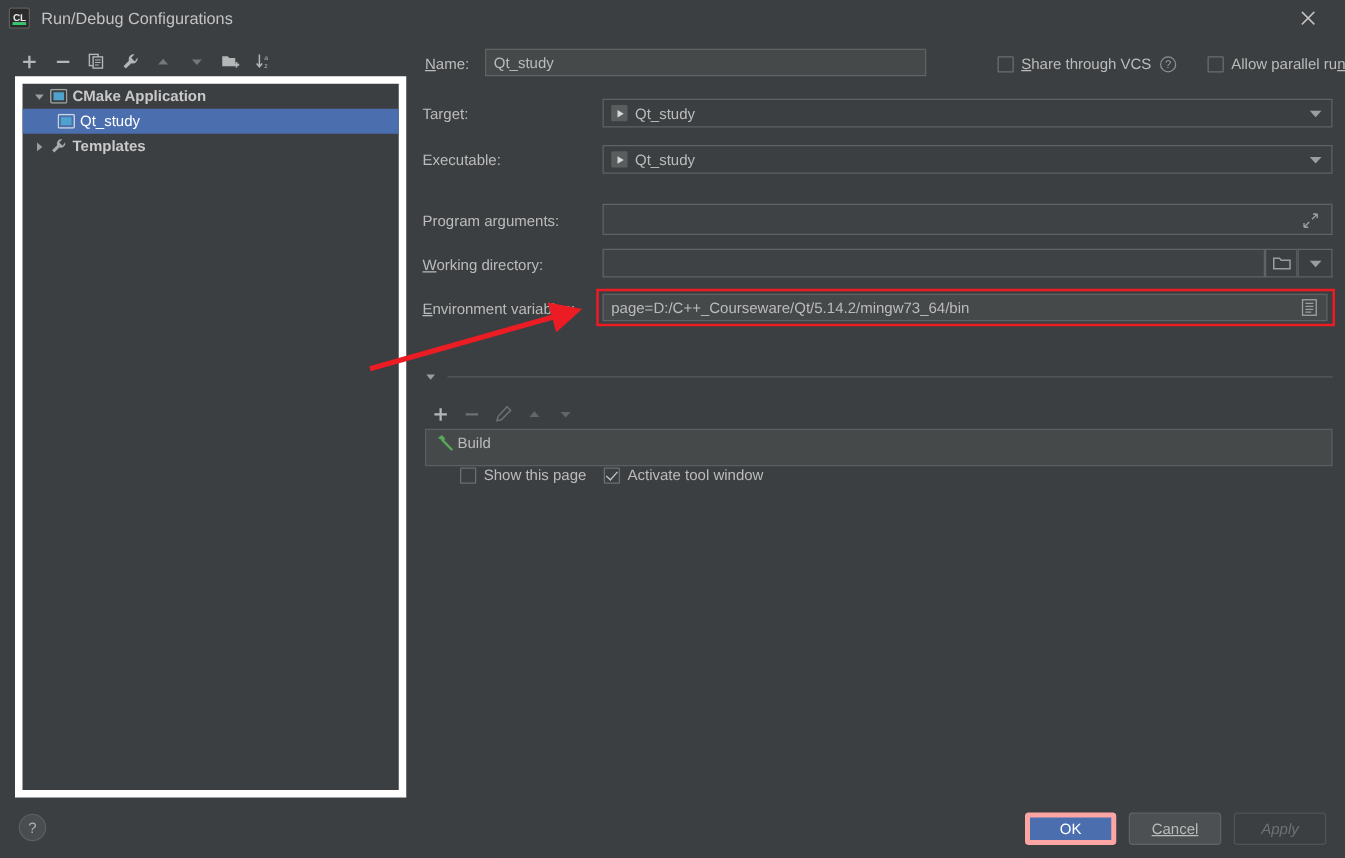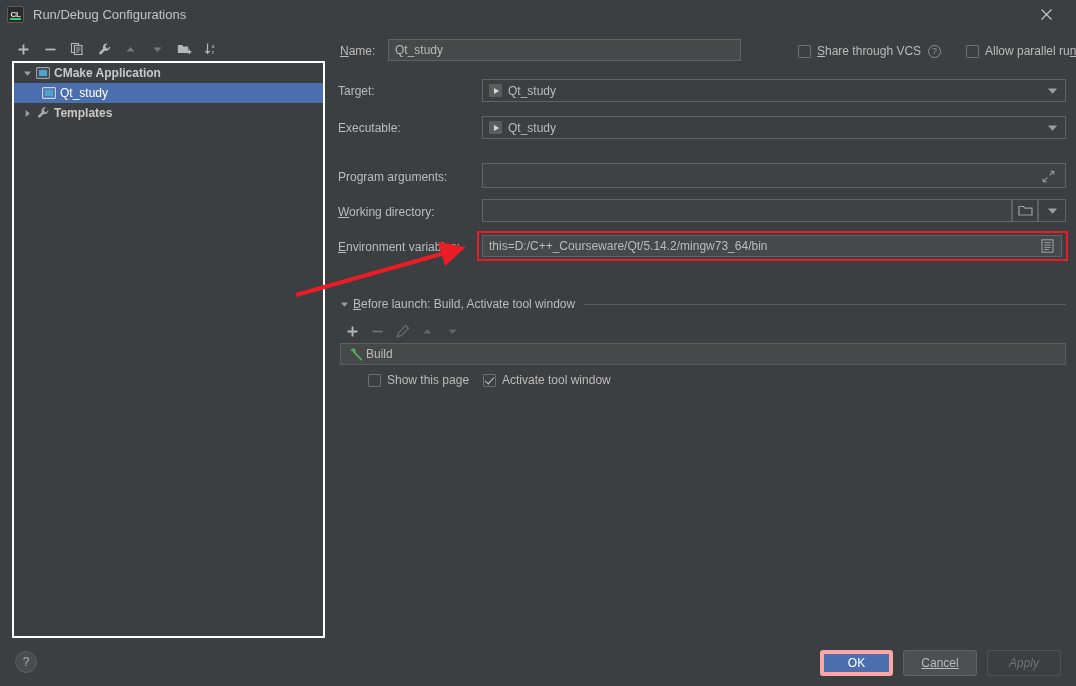--- a/index.html
+++ b/index.html
@@ -61,21 +61,21 @@
   .tb-btn {
     width: 27px; height: 24px;
     display: flex; align-items: center; justify-content: center;
     cursor: default;
   }
   .tb-btn svg { display: block; }
 
   #tree-panel {
     position: absolute; left: 12px; top: 61px;
     width: 313px; height: 577px;
-    border: 2px solid #ffffff;
+    border: 6px solid #ffffff;
     background: #3c3f41;
     overflow: hidden;
   }
   .tree-row {
     height: 20px;
     display: flex; align-items: center;
     padding-left: 6px;
     white-space: nowrap;
     cursor: default;
   }
@@ -180,21 +180,21 @@
   #bl-header .bl-text { font-size: 12px; color: #bbbbbb; white-space: nowrap; margin-left: 4px; }
   #bl-header .rule { flex: 1; height: 1px; background: #575b5d; margin-left: 9px; }
 
   #bl-toolbar {
     position: absolute; left: 340px; top: 320px; width: 140px; height: 22px;
     display: flex; align-items: center;
   }
   .bl-btn { width: 25px; height: 22px; display:flex; align-items:center; justify-content:center; cursor: default;}
 
   #bl-list {
-    position: absolute; left: 340px; top: 343px; width: 726px; height: 22px;
+    position: absolute; left: 340px; top: 343px; width: 726px; height: 30px;
     background: #45494a; border: 1px solid #5a5e60;
   }
   #bl-item {
     height: 20px; display: flex; align-items: center; padding-left: 5px;
     font-size: 12px; color: #bbbbbb;
   }
 
   
   #help-fab {
     position: absolute; left: 15px; top: 651px;
@@ -395,36 +395,35 @@
 <div class="icon-btn" style="left:1038px; top:199px; width:28px; height:23px; border:1px solid #5e6366; background:#3c3f41;">
   <svg width="11" height="8" viewBox="0 0 11 8">
       <path d="M0.8 1.5 L10.2 1.5 L5.5 6.8 Z" fill="#9a9ea0"></path>
     </svg>
 </div>
 
 <div class="field-label" style="left:338px; top:240px;">
   <u>E</u><span>nvironment variables:</span>
 </div>
 <div class="txtfield" style="left:482px; top:235px; width:580px; height:22px; background:#45494a;">
-  <span>this=D:/C++_Courseware/Qt/5.14.2/mingw73_64/bin</span>
+  <span>page=D:/C++_Courseware/Qt/5.14.2/mingw73_64/bin</span>
 </div>
 <div class="icon-btn" style="left:1038px; top:237px; width:18px; height:18px;">
   <svg width="13" height="14" viewBox="0 0 13 14">
     <rect x="1" y="0.8" width="11" height="12.4" fill="none" stroke="#9a9ea0" stroke-width="1.1"></rect>
     <path d="M3.3 3.6 H9.7 M3.3 6 H9.7 M3.3 8.4 H9.7 M3.3 10.6 H8" stroke="#9a9ea0" stroke-width="1"></path>
   </svg>
 </div>
 
 <div id="bl-header">
   <span style="display:flex;align-items:center;">
     <svg width="9" height="9" viewBox="0 0 9 9">
         <path d="M1 2.5 L8 2.5 L4.5 6.8 Z" fill="#9a9ea0"></path>
       </svg>
   </span>
-  <span class="bl-text"><u>B</u>efore launch: Build, Activate tool window</span>
   <span class="rule"></span>
 </div>
 
 <div id="bl-toolbar">
   <div class="bl-btn">
     <svg width="13" height="13" viewBox="0 0 13 13">
         <path d="M6.5 1.5 V11.5 M1.5 6.5 H11.5" stroke="#b4b7b8" stroke-width="1.8" fill="none"></path>
       </svg>
   </div>
   <div class="bl-btn">

